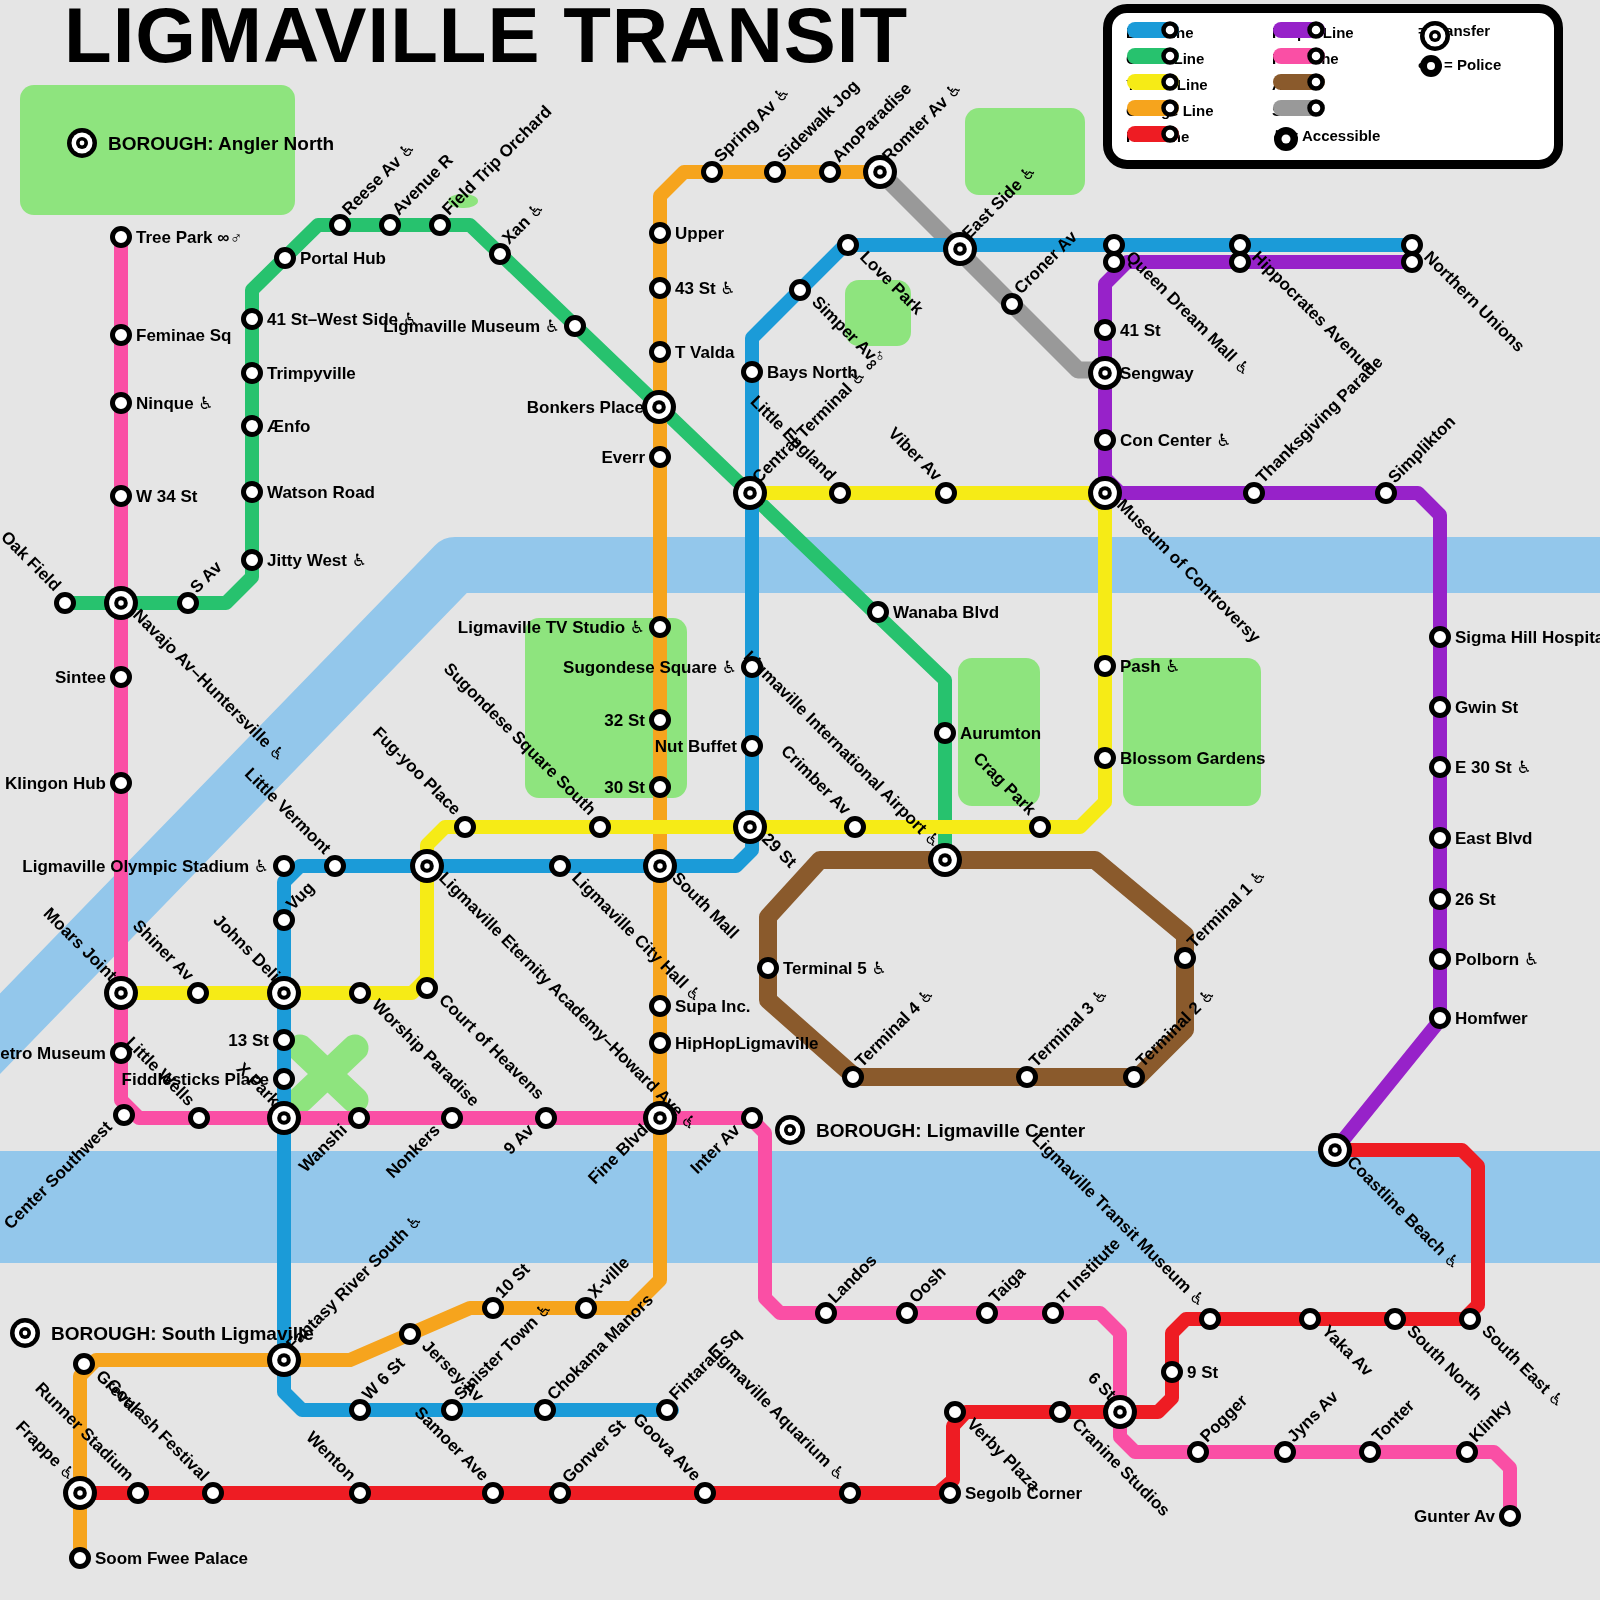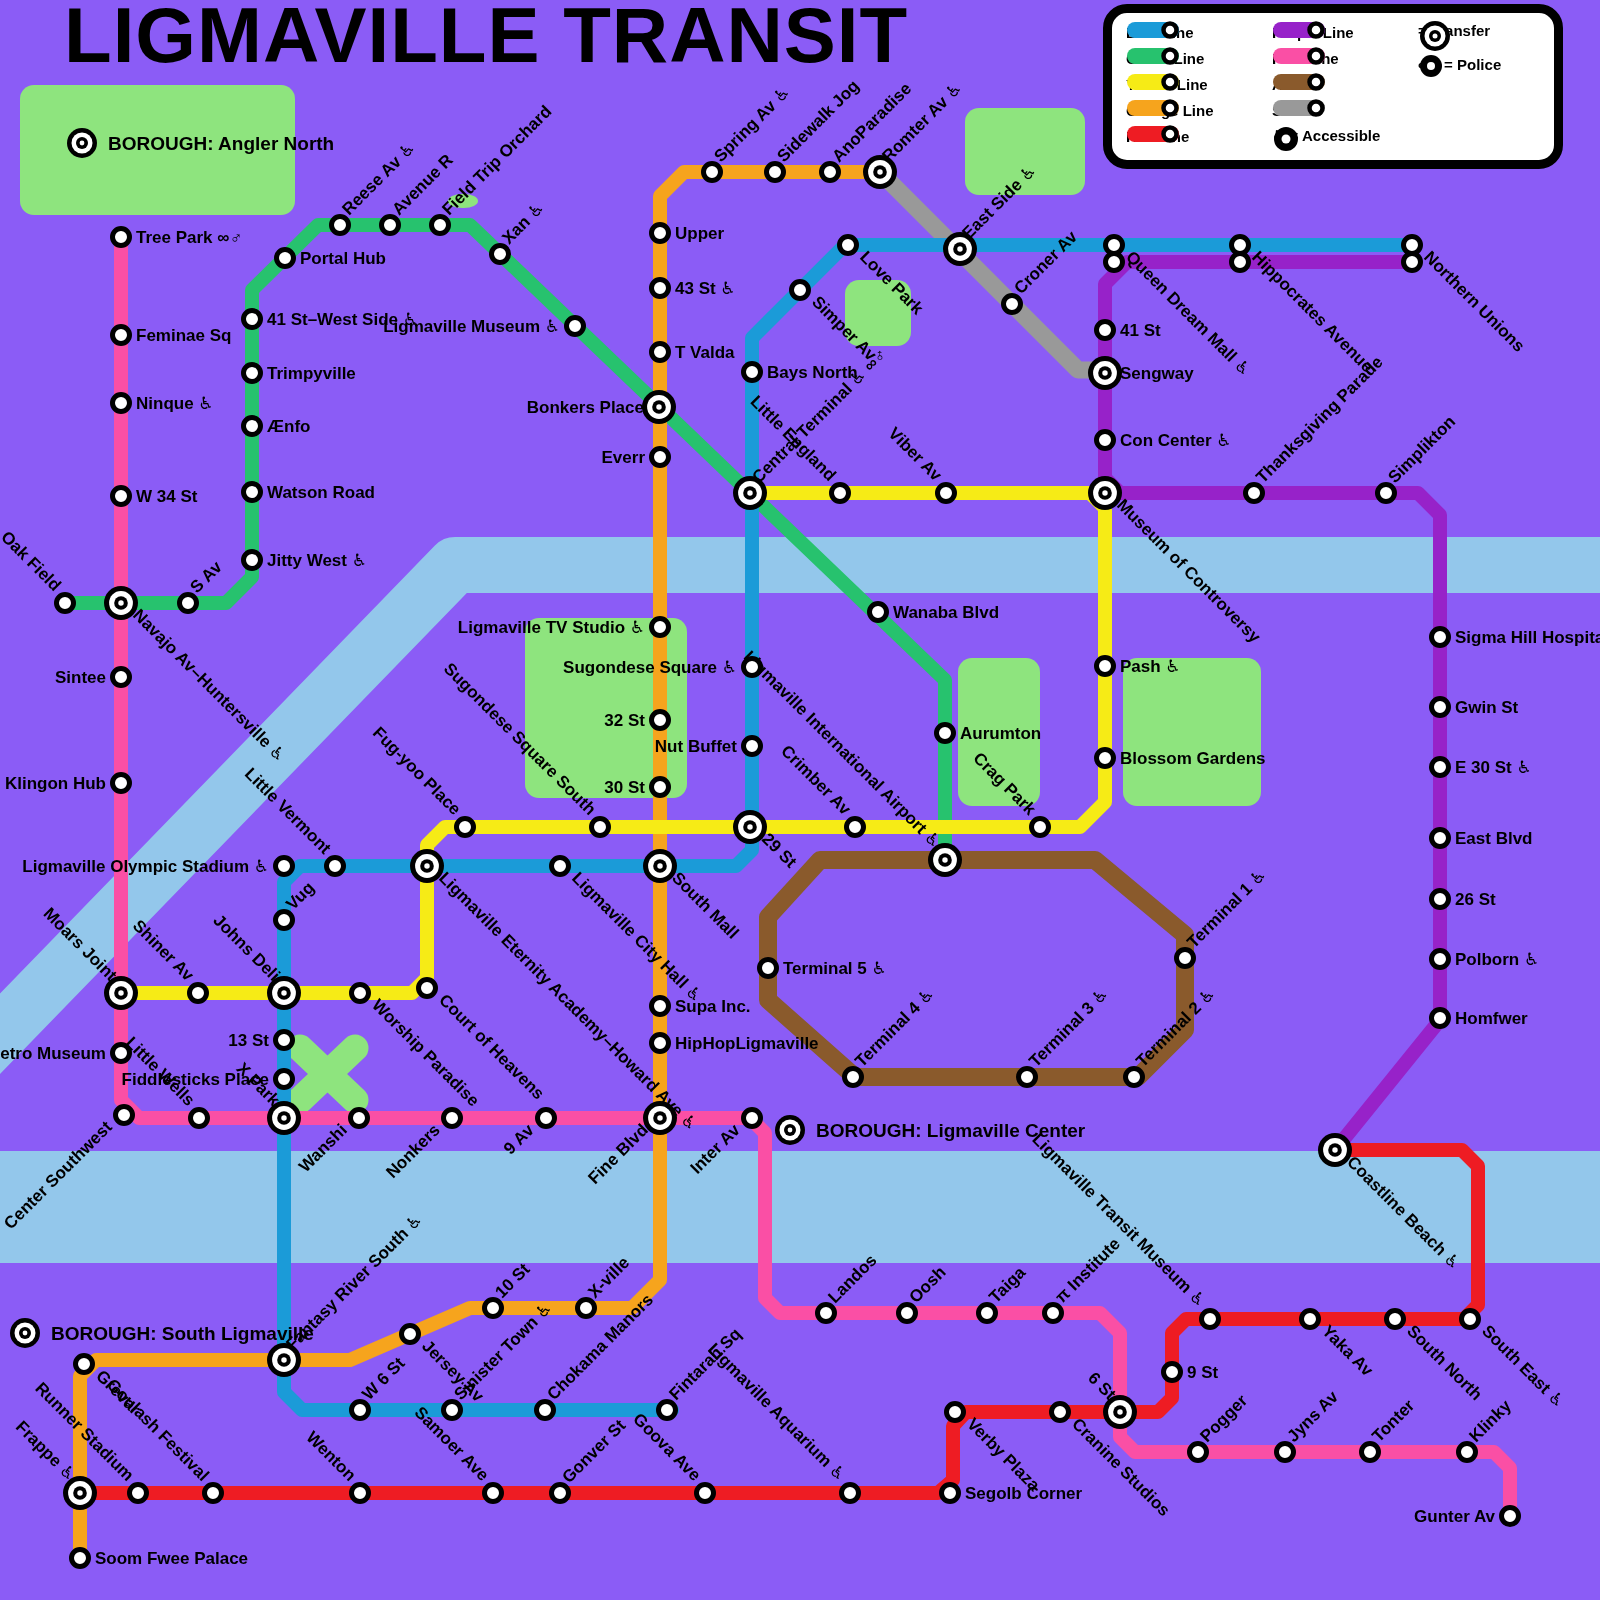--- a/index.html
+++ b/index.html
@@ -1,16 +1,16 @@
 <!DOCTYPE html>
 <html><head>
 <meta charset="utf-8">
 <style>
   html,body{margin:0;padding:0;background:#fff;}
-  .stage{position:relative;width:1600px;height:1600px;background:#8b5cf6;overflow:hidden;
+  .stage{position:relative;width:1600px;height:1600px;background:#e5e5e5;overflow:hidden;
          font-family:"Liberation Sans","DejaVu Sans",sans-serif;}
   .title{position:absolute;left:64px;top:-10px;font-size:78px;font-weight:900;
          letter-spacing:1px;color:#000;white-space:nowrap;}
   .legend{position:absolute;left:1103px;top:4px;width:442px;height:147px;background:#fff;
           border:9px solid #000;border-radius:24px;z-index:5;}
   .lrow{position:absolute;display:flex;align-items:center;gap:4px;height:22px;}
   .lrow span{font-size:15px;font-weight:bold;color:#000;white-space:nowrap;}
   svg{position:absolute;left:0;top:0;}
 </style>
 </head>

